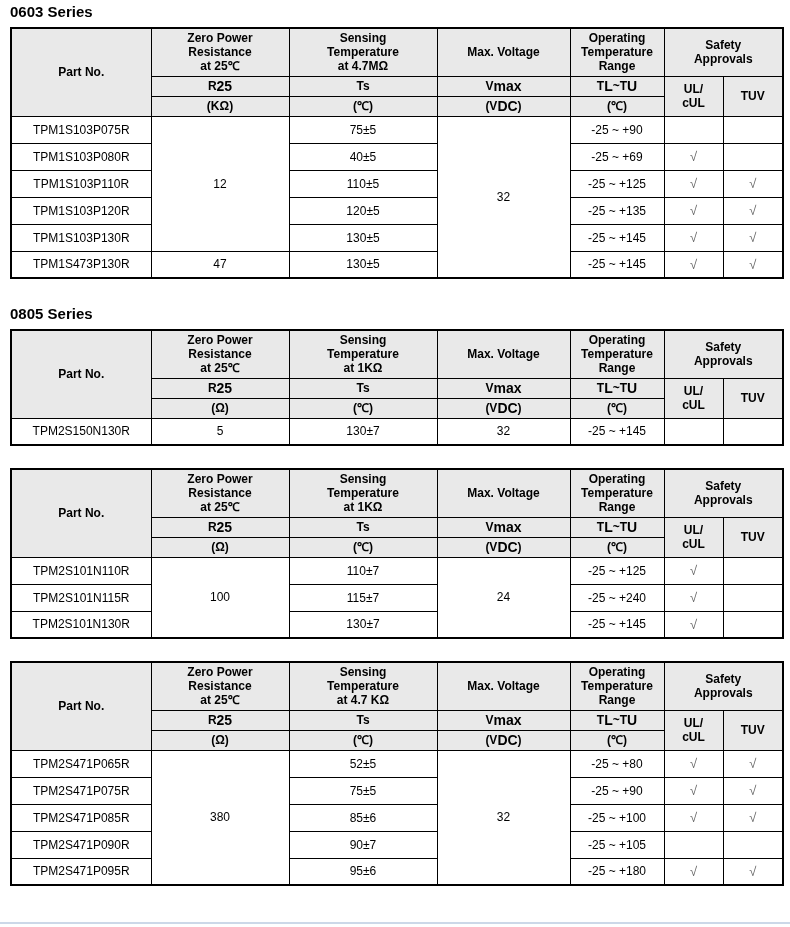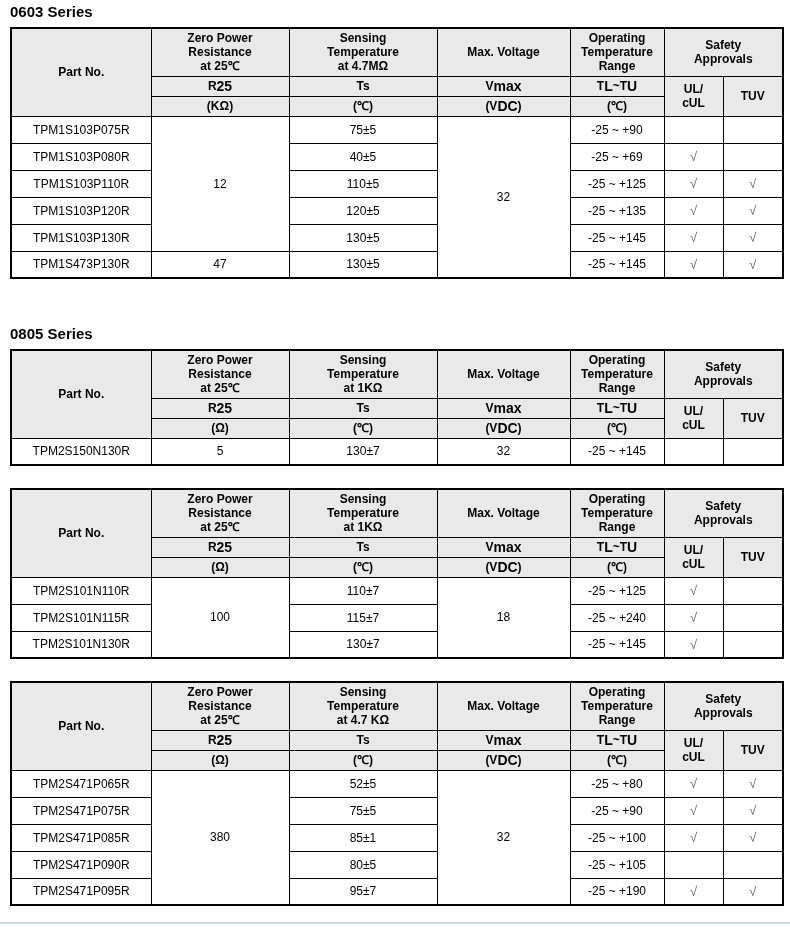--- a/index.html
+++ b/index.html
@@ -9,21 +9,21 @@
     background: #ffffff;
     font-family: "Liberation Sans", sans-serif;
     color: #000;
   }
   .page { position: relative; width: 790px; height: 927px; overflow: hidden; }
   .content { padding: 3px 9px 0 10px; }
   .series-heading {
     font-size: 15px; font-weight: bold;
     margin: 0 0 7px 0; line-height: 17px;
   }
-  .section-0805 .series-heading { margin-top: 46px; }
+  .section-0805 .series-heading { margin-top: 26px; }
   .table-slot { margin-bottom: 22px; }
   .section-0805 .table-slot + .table-slot { margin-top: 22px; }
 
   .spec-table {
     border-collapse: collapse; table-layout: fixed;
     width: 772px;
     border: 2px solid var(--border-color, #000);
   }
   .spec-table th, .spec-table td {
     border: 1px solid var(--border-color, #000);
@@ -222,21 +222,21 @@
                 <th><span>(℃)</span></th>
                 <th><span>(V</span><span class="sub">DC</span><span>)</span></th>
                 <th><span>(℃)</span></th>
               </tr>
             </thead>
             <tbody>
               <tr>
                 <td>TPM2S101N110R</td>
                 <td rowspan="3">100</td>
                 <td>110±7</td>
-                <td rowspan="3">18</td>
+                <td rowspan="3">24</td>
                 <td>-25 ~ +125</td>
                 <td class="check">√</td>
                 <td></td>
               </tr>
               <tr>
                 <td>TPM2S101N115R</td>
                 <td>115±7</td>
                 <td>-25 ~ +240</td>
                 <td class="check">√</td>
                 <td></td>
@@ -298,36 +298,36 @@
               </tr>
               <tr>
                 <td>TPM2S471P075R</td>
                 <td>75±5</td>
                 <td>-25 ~ +90</td>
                 <td class="check">√</td>
                 <td class="check">√</td>
               </tr>
               <tr>
                 <td>TPM2S471P085R</td>
-                <td>85±1</td>
+                <td>85±6</td>
                 <td>-25 ~ +100</td>
                 <td class="check">√</td>
                 <td class="check">√</td>
               </tr>
               <tr>
                 <td>TPM2S471P090R</td>
-                <td>80±5</td>
+                <td>90±7</td>
                 <td>-25 ~ +105</td>
                 <td></td>
                 <td></td>
               </tr>
               <tr>
                 <td>TPM2S471P095R</td>
-                <td>95±7</td>
-                <td>-25 ~ +190</td>
+                <td>95±6</td>
+                <td>-25 ~ +180</td>
                 <td class="check">√</td>
                 <td class="check">√</td>
               </tr>
             </tbody>
           </table>
         </div>
     </section>
 
   </div>
   <div class="bottom-rule"></div>

